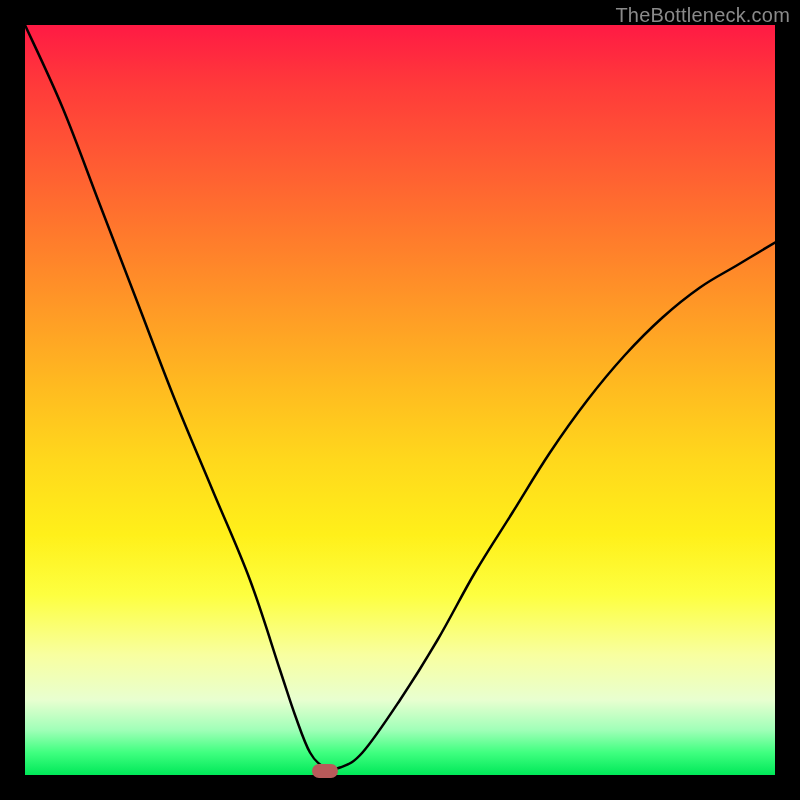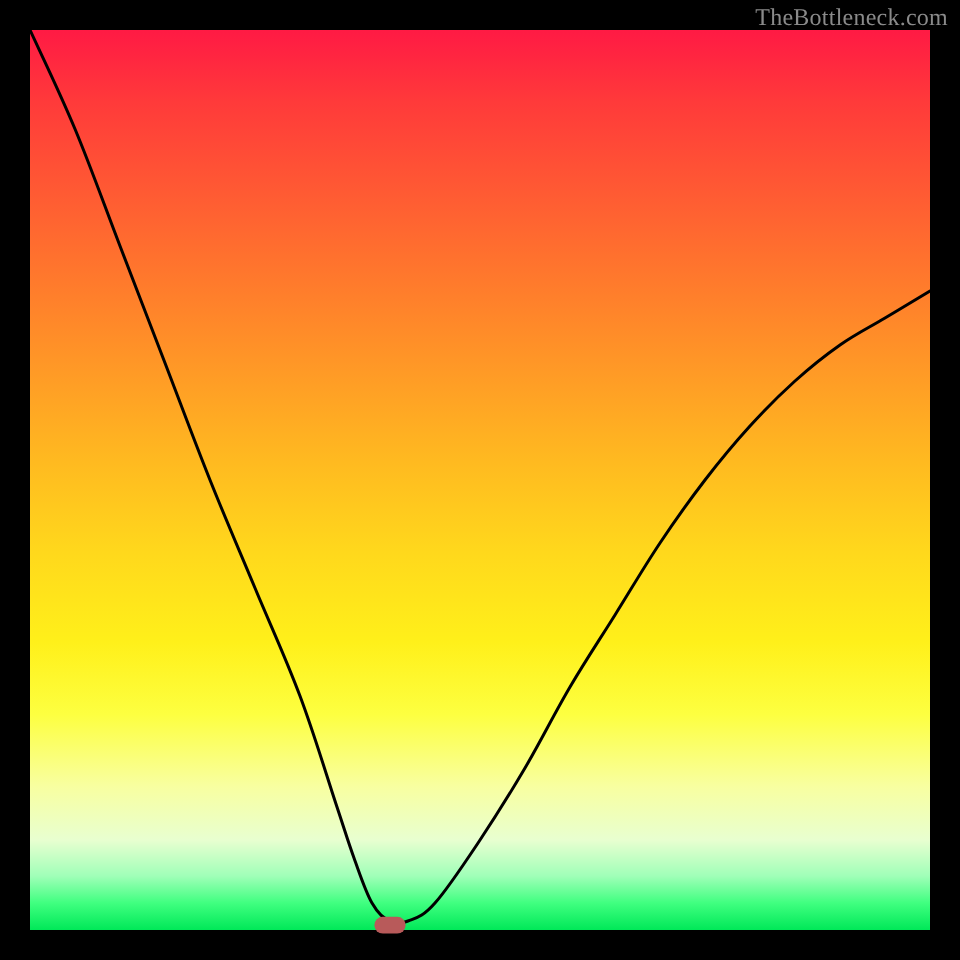--- a/index.html
+++ b/index.html
@@ -9,21 +9,20 @@
     height: 800px;
     background: #000;
     overflow: hidden;
     font-family: Arial, Helvetica, sans-serif;
   }
   .frame {
     position: relative;
     width: 800px;
     height: 636px;
     background: #000;
-    font-family: Liberation Serif, serif;
   }
   .plot {
     position: absolute;
     left: 25px;
     top: 25px;
     width: 750px;
     height: 750px;
     background: linear-gradient(to bottom,
       #ff1a44 0%,
       #ff3a3a 8%,

